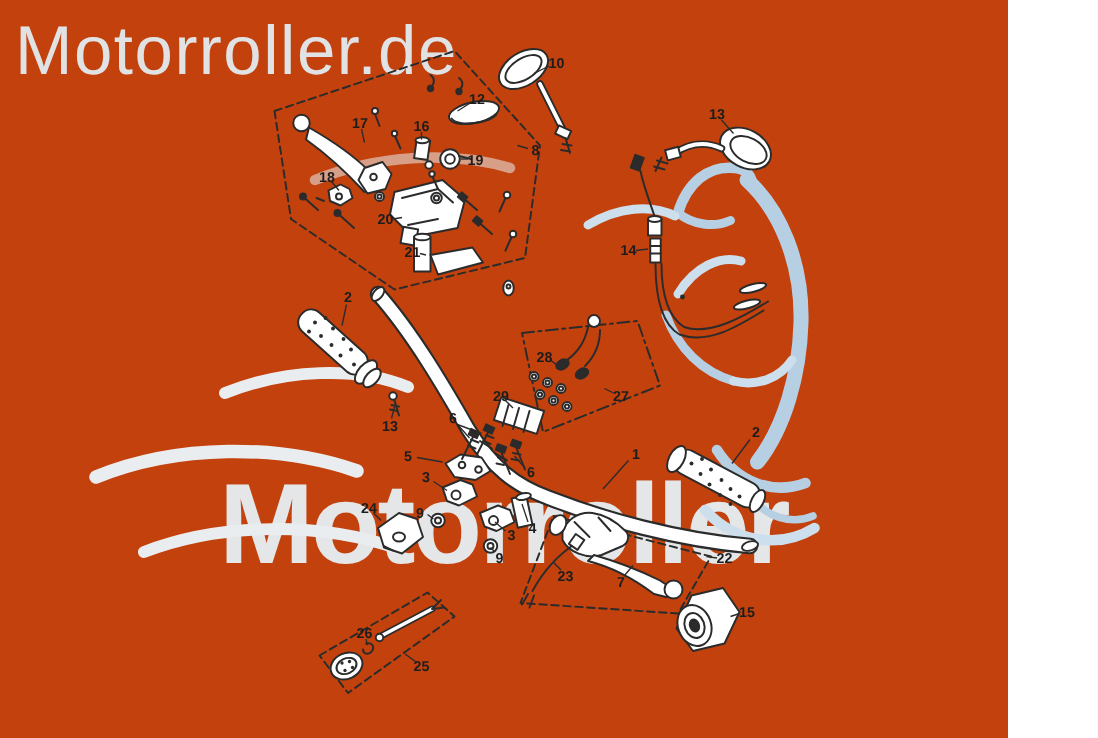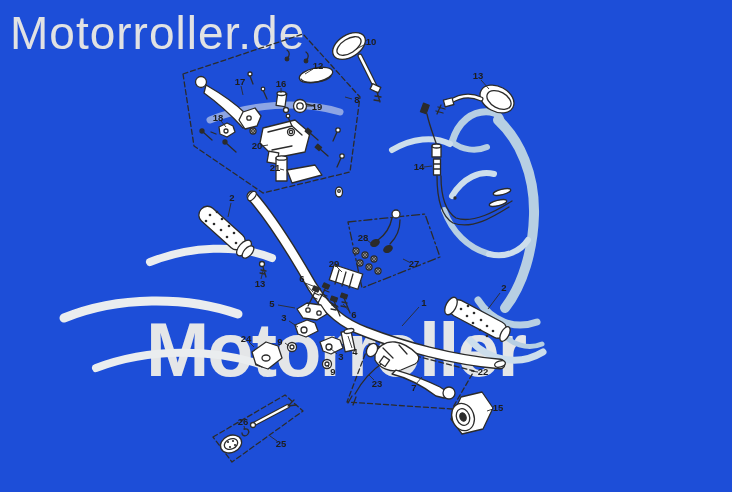--- a/index.html
+++ b/index.html
@@ -1,16 +1,16 @@
 <!DOCTYPE html>
 <html><head>
 <meta charset="utf-8">
 <style>
   html,body{margin:0;padding:0;background:#ffffff;}
-  .stage{position:relative;width:732px;height:492px;background:#1d4ed8;overflow:hidden;
+  .stage{position:relative;width:672px;height:492px;background:#c2410c;overflow:hidden;
          font-family:"Liberation Sans",sans-serif;}
   .wm-top{position:absolute;left:10px;top:6px;font-size:46px;font-weight:400;
           letter-spacing:1px;color:#e1e2e3;white-space:nowrap;}
   .wm-center{position:absolute;left:146px;top:306px;font-size:76px;font-weight:700;
              letter-spacing:-2px;color:#e4e6e8;white-space:nowrap;}
   .wm-de{position:absolute;left:506px;top:288px;font-size:46px;font-weight:700;
          color:#aecbe8;white-space:nowrap;}
   svg{position:absolute;left:0;top:0;}
   .labels text{font-family:"Liberation Sans",sans-serif;font-size:9.5px;font-weight:700;fill:#1d1d1d;}
   .labels line{stroke:#2b2b2b;stroke-width:0.9;}

